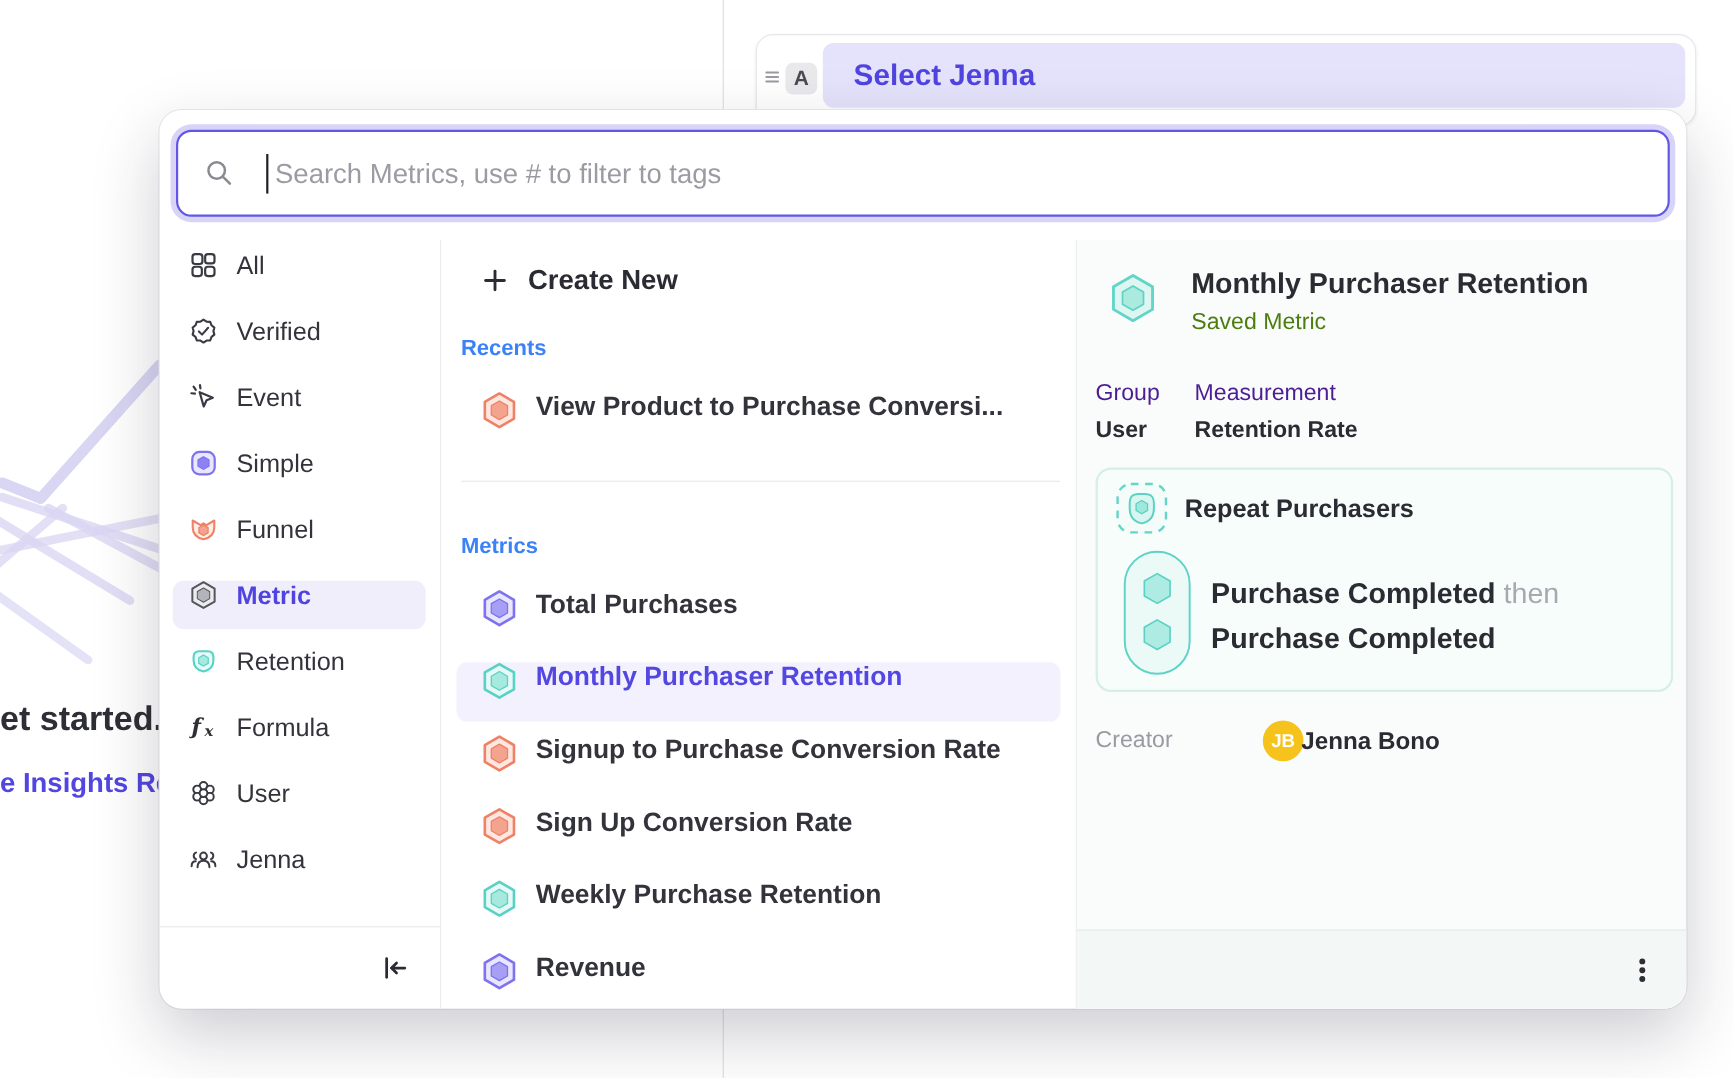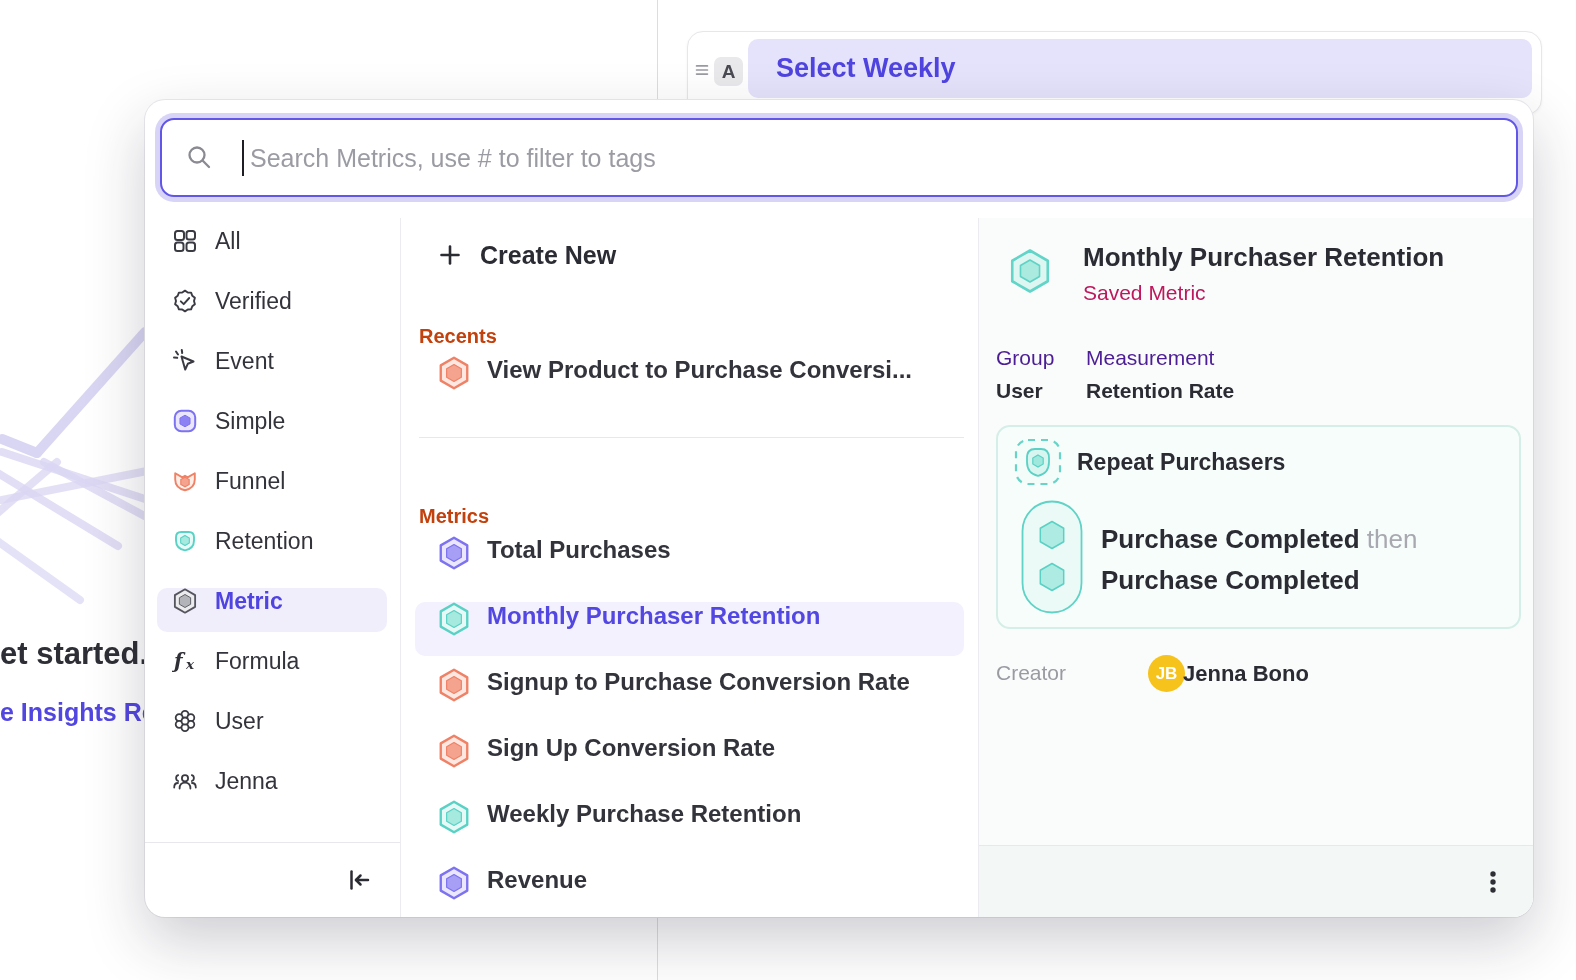--- a/index.html
+++ b/index.html
@@ -34,30 +34,30 @@
   .side-item{height:44px;margin:0 12px 16px 12px;border-radius:10px;display:flex;align-items:flex-start;
              padding-left:15px;gap:17px;font-size:23px;font-weight:500;color:#33333b;cursor:pointer;}
   .side-item.selected{background:#f1eefc;color:#5044e0;font-weight:600;}
   .ic{display:flex;align-items:center;justify-content:center;}
   .sb-line{position:absolute;left:0;top:624px;width:255px;height:1px;background:#e8e8ec;}
   .collapse{position:absolute;left:200px;top:648px;cursor:pointer;}
   
   .middle{position:absolute;left:256px;top:118px;bottom:0;width:577px;}
   .create-new{position:absolute;left:14px;top:12px;height:50px;display:flex;align-items:center;gap:17px;
               padding-left:22px;font-size:25px;font-weight:700;color:#2b2b33;cursor:pointer;width:527px;border-radius:10px;}
-  .m-sec{position:absolute;left:18px;font-size:20px;font-weight:600;color:#c2410c;margin-top:19px;}
+  .m-sec{position:absolute;left:18px;font-size:20px;font-weight:600;color:#3b82f6;}
   .m-div{position:absolute;left:18px;width:545px;height:1px;background:#e8e8ec;}
   .m-row{position:absolute;left:14px;width:527px;height:54px;border-radius:10px;display:flex;align-items:flex-start;
          padding-left:22px;gap:16px;font-size:24px;font-weight:600;color:#33333b;cursor:pointer;white-space:nowrap;}
   .m-row.selected{background:#f3f1fd;color:#5347e2;}
   
   .detail{position:absolute;left:834px;top:118px;right:0;bottom:0;background:#f9fcfb;}
   .d-head-icon{position:absolute;left:28px;top:30px;}
   .d-title{position:absolute;left:104px;top:24px;font-size:26px;font-weight:700;color:#2b2b33;white-space:nowrap;}
-  .d-sub{position:absolute;left:104px;top:63px;font-size:21px;color:#be185d;}
+  .d-sub{position:absolute;left:104px;top:63px;font-size:21px;color:#4d7c0f;}
   .d-props{position:absolute;left:17px;top:128px;display:flex;gap:24px;}
   .d-prop .lab{font-size:21px;color:#4c1d95;margin-bottom:9px;}
   .d-prop .val{font-size:21px;font-weight:700;color:#2b2b33;}
   .d-prop:first-child{min-width:66px;}
   .d-card{position:absolute;left:17px;top:207px;width:521px;height:200px;background:#f7fdfb;
           border:2px solid #d5eee8;border-radius:14px;}
   .dash-ic{position:absolute;left:15px;top:10px;}
   .d-card .name{position:absolute;left:79px;top:22px;font-size:23px;font-weight:700;color:#2b2b33;}
   .capsule{position:absolute;left:23px;top:73px;}
   .step{position:absolute;left:103px;font-size:26px;font-weight:700;color:#2b2b33;white-space:nowrap;}
@@ -93,21 +93,21 @@
   <div class="qb-card">
     <span class="qb-handle ic">
         <svg width="18" height="18" viewBox="0 0 18 20" stroke="#9a9aa2" stroke-width="1.9" stroke-linecap="round">
     <path d="M3,5.5 H15"></path>
           <path d="M3,10 H15"></path>
           <path d="M3,14.5 H15"></path>
         </svg>
       </span>
     <span class="qb-badge">A</span>
     <div class="qb-pill">
-      <span>Select Weekly</span>
+      <span>Select Jenna</span>
     </div>
   </div>
 
   <div class="modal">
 
     <div class="search">
       <span class="s-icon ic">
           <svg width="28" height="28" viewBox="0 0 28 28" fill="none" stroke="#8a8a92" stroke-width="2.3" stroke-linecap="round">
     <circle cx="12" cy="12" r="7.5"></circle>
             <path d="M17.8,17.8 L24,24"></path>
@@ -164,37 +164,37 @@
           </div>
           <div class="side-item">
             <span class="ic">
               <svg width="26" height="26" viewBox="0 0 26 26">
     <path d="M3.2,5.2 L10.4,9.4 L13,7.8 L15.6,9.4 L22.8,5.2 L22.8,11.5 C22.8,17.8 18.6,21 13,22.3 C7.4,21 3.2,17.8 3.2,11.5 Z" fill="#fdeee8" stroke="#ef8266" stroke-width="1.9" stroke-linejoin="round"></path>
     <polygon points="13.00,9.20 17.16,11.60 17.16,16.40 13.00,18.80 8.84,16.40 8.84,11.60" fill="#f4a48e" stroke="#ef8266" stroke-width="1.2"></polygon>
               </svg>
             </span>
             <span>Funnel</span>
           </div>
+          <div class="side-item selected">
+            <span class="ic">
+              <svg width="26" height="26" viewBox="0 0 26 26">
+    <polygon points="13.00,1.30 23.13,7.15 23.13,18.85 13.00,24.70 2.87,18.85 2.87,7.15" fill="#ececee" stroke="#55555e" stroke-width="1.8200000000000003" stroke-linejoin="round"></polygon>
+    <polygon points="13.00,6.50 18.63,9.75 18.63,16.25 13.00,19.50 7.37,16.25 7.37,9.75" fill="#b3b3ba" stroke="#55555e" stroke-width="0.9100000000000001" stroke-linejoin="round"></polygon>
+              </svg>
+            </span>
+            <span>Metric</span>
+          </div>
           <div class="side-item">
             <span class="ic">
               <svg width="26" height="26" viewBox="0 0 26 26">
     <path d="M4,9.2 C4,5.6 5.6,4 9.2,4 L16.8,4 C20.4,4 22,5.6 22,9.2 L22,12.5 C22,18.6 18.4,21.4 13,22.4 C7.6,21.4 4,18.6 4,12.5 Z" fill="#e7faf7" stroke="#59d2c5" stroke-width="1.9"></path>
     <polygon points="13.00,7.50 17.33,10.00 17.33,15.00 13.00,17.50 8.67,15.00 8.67,10.00" fill="#a5e9df" stroke="#59d2c5" stroke-width="1.1"></polygon>
               </svg>
             </span>
             <span>Retention</span>
-          </div>
-          <div class="side-item selected">
-            <span class="ic">
-              <svg width="26" height="26" viewBox="0 0 26 26">
-    <polygon points="13.00,1.30 23.13,7.15 23.13,18.85 13.00,24.70 2.87,18.85 2.87,7.15" fill="#ececee" stroke="#55555e" stroke-width="1.8200000000000003" stroke-linejoin="round"></polygon>
-    <polygon points="13.00,6.50 18.63,9.75 18.63,16.25 13.00,19.50 7.37,16.25 7.37,9.75" fill="#b3b3ba" stroke="#55555e" stroke-width="0.9100000000000001" stroke-linejoin="round"></polygon>
-              </svg>
-            </span>
-            <span>Metric</span>
           </div>
           <div class="side-item">
             <span class="ic">
               <svg width="26" height="26" viewBox="0 0 26 26">
     <text x="2" y="19.5" font-size="20" font-style="italic" font-weight="600" font-family="DejaVu Serif,serif" fill="#2f2f37">ƒ</text>
     <text x="14" y="21" font-size="13.5" font-style="italic" font-weight="600" font-family="DejaVu Serif,serif" fill="#2f2f37">x</text>
               </svg>
             </span>
             <span>Formula</span>
           </div>

